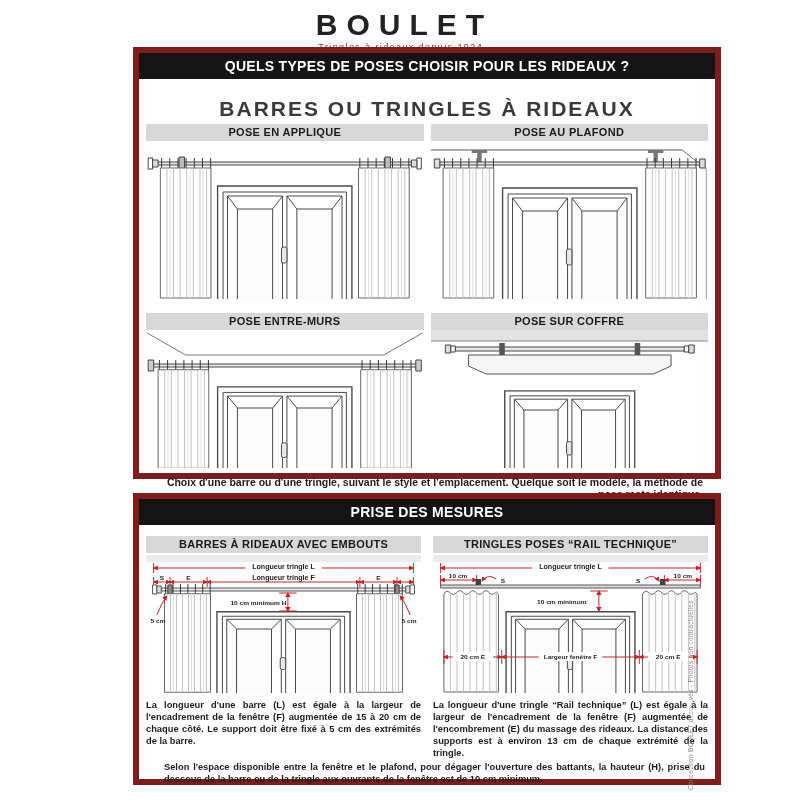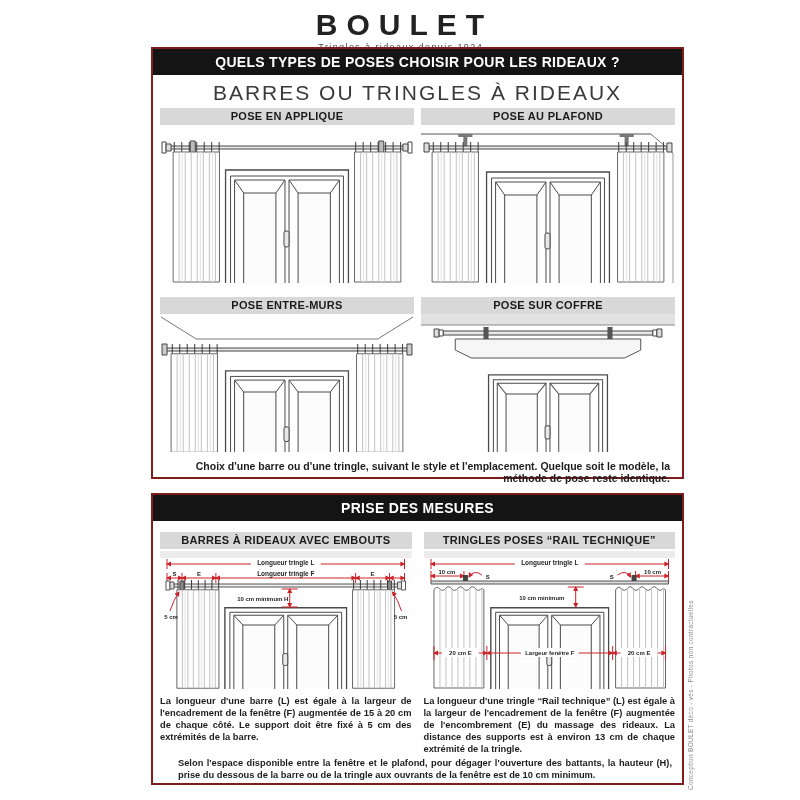--- a/index.html
+++ b/index.html
@@ -9,27 +9,27 @@
   }
   svg *{vector-effect:non-scaling-stroke;}
   svg text{font-family:"Liberation Sans",sans-serif;}
 
   
   .logo{position:absolute;top:8px;left:0;width:100%;text-align:center;}
   .logo-name{font-size:30px;font-weight:bold;letter-spacing:9px;color:#222;text-indent:9px;}
   .logo-tagline{font-size:9px;letter-spacing:1.4px;color:#4a4a4a;margin-top:0px;text-indent:1.4px;}
 
   
-  .frame{position:absolute;left:151px;width:533px;border:2px solid #7f1d1d;background:#fff;box-sizing:border-box;}
+  .frame{position:absolute;left:133px;width:588px;border:6px solid #7f1d1d;background:#fff;box-sizing:border-box;}
   .frame1{top:47px;height:432px;}
   .frame2{top:493px;height:292px;}
   .banner{background:#141414;color:#fff;font-weight:bold;font-size:14px;line-height:26px;height:26px;
     text-align:center;letter-spacing:.3px;}
-  .sec-title{text-align:center;font-size:21px;font-weight:normal;letter-spacing:2px;color:#3a3a3a;
-    padding:6px 0 3px;}
+  .sec-title{text-align:center;font-size:21px;font-weight:bold;letter-spacing:2px;color:#3a3a3a;
+    padding:18px 0 3px;}
   .panels{display:grid;grid-template-columns:1fr 1fr;column-gap:7px;padding:0 7px;}
   .panel-header{background:#d8d8d8;color:#1b1b1b;font-weight:bold;font-size:11px;line-height:17px;height:17px;
     text-align:center;letter-spacing:.3px;}
   .mt3{margin-top:14px;}
   .panel svg{display:block;width:100%;}
   .caption{font-size:10.5px;font-weight:bold;text-align:right;padding:8px 12px 0;color:#1d1d1d;}
 
   .cols{display:grid;grid-template-columns:1fr 1fr;column-gap:12px;padding:11px 7px 0;}
   .para{font-size:9.3px;font-weight:bold;text-align:justify;line-height:1.3;margin-top:6px;color:#1d1d1d;}
   .footer-para{font-size:9.3px;font-weight:bold;text-align:justify;line-height:1.3;padding:2px 10px 0;color:#1d1d1d;margin-left:15px;}

